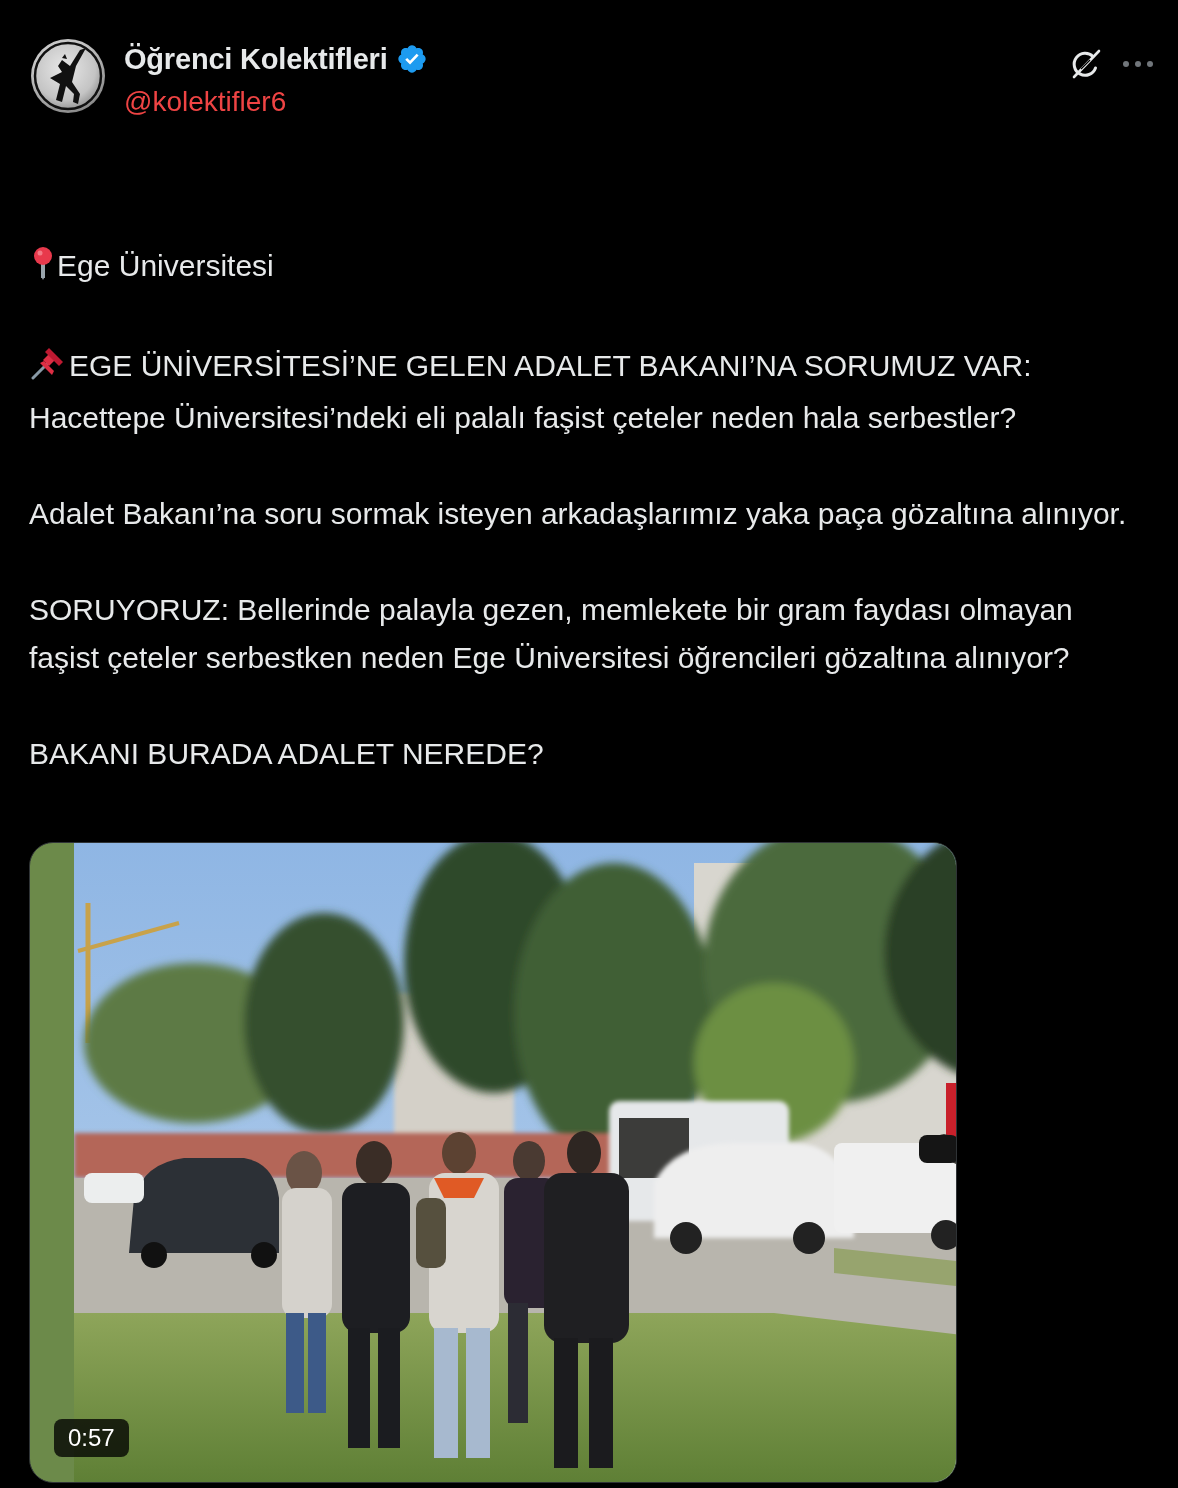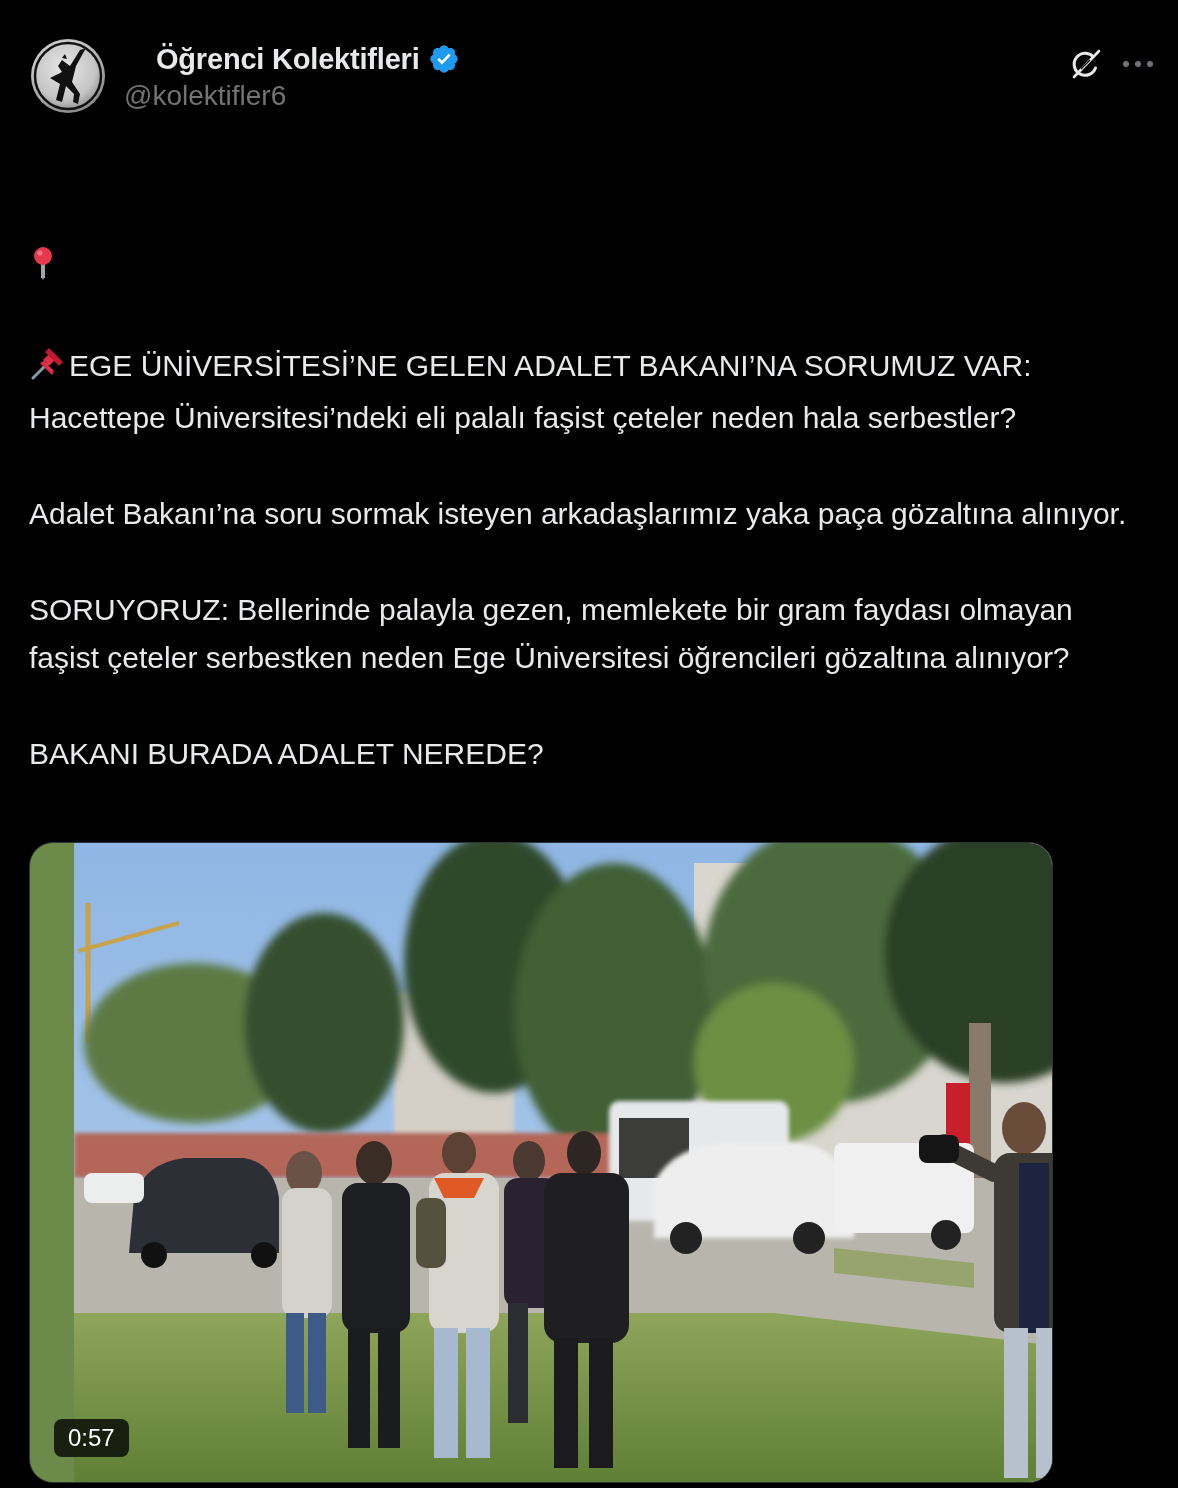--- a/index.html
+++ b/index.html
@@ -34,38 +34,37 @@
     .avatar svg { display: block; }
     .user-info {
       position: absolute;
       left: 96px;
       top: 4px;
     }
     .name-row {
       display: flex;
       align-items: center;
       height: 38px;
-      margin-left: 32px;
     }
     .display-name {
       font-weight: 700;
       font-size: 29px;
       color: #e7e9ea;
       letter-spacing: -0.2px;
     }
     .verified-badge {
       margin-left: 8px;
       width: 32px;
       height: 32px;
       display: inline-block;
     }
     .handle {
       font-size: 28px;
-      color: #737373;
-      margin-top: 2px;
+      color: #ef4444;
+      margin-top: 8px;
     }
     .grok-button {
       position: absolute;
       right: 52px;
       top: 8px;
       width: 40px;
       height: 40px;
       cursor: pointer;
       display: flex;
       align-items: center;
@@ -97,21 +96,21 @@
       white-space: pre-wrap;
     }
     .para { display: block; margin-bottom: 48px; }
     .para.last { margin-bottom: 8px; }
     .emoji { display: inline-block; vertical-align: -4px; }
 
     .video {
       position: absolute;
       left: 29px;
       top: 842px;
-      width: 1024px;
+      width: 928px;
       height: 641px;
       border-radius: 24px;
       border: 1px solid #2f3336;
       overflow: hidden;
       background: #6c8a4a;
       cursor: pointer;
       padding-left: 44px;
     }
     .video svg { display: block; }
     .duration-badge {
@@ -173,21 +172,21 @@
     <span class="dot"></span>
   </div>
 </div>
 
 <div class="tweet-text">
   <span class="para"><span class="emoji"><svg width="28" height="34" viewBox="0 0 28 34">
           <rect x="12" y="14" width="4" height="18" fill="#9aa5ad"></rect>
           <path d="M12 30 L14 34 L16 30 Z" fill="#9aa5ad"></path>
           <circle cx="14" cy="10" r="9" fill="#e8394c"></circle>
           <circle cx="11" cy="7" r="2.5" fill="#f37a86"></circle>
-        </svg></span></span><span class="para"><span class="emoji"><svg width="40" height="36" viewBox="0 0 40 36">
+        </svg></span><span>Ege Üniversitesi</span></span><span class="para"><span class="emoji"><svg width="40" height="36" viewBox="0 0 40 36">
           <line x1="4" y1="34" x2="18" y2="20" stroke="#8899a6" stroke-width="3" stroke-linecap="round"></line>
           <path d="M14 16 L22 8 L28 14 L20 22 Z" fill="#dd2e44"></path>
           <path d="M20 4 L34 18 L30 22 L16 8 Z" fill="#be1931"></path>
           <path d="M11 19 L23 31 L25 27 L15 17 Z" fill="#dd2e44"></path>
         </svg></span><span>EGE ÜNİVERSİTESİ’NE GELEN ADALET BAKANI’NA SORUMUZ VAR: Hacettepe Üniversitesi’ndeki eli palalı faşist çeteler neden hala serbestler?</span></span><span class="para">Adalet Bakanı’na soru sormak isteyen arkadaşlarımız yaka paça gözaltına alınıyor.</span><span class="para">SORUYORUZ: Bellerinde palayla gezen, memlekete bir gram faydası olmayan faşist çeteler serbestken neden Ege Üniversitesi öğrencileri gözaltına alınıyor?</span><span class="para last">BAKANI BURADA ADALET NEREDE?</span>
 </div>
 
 <div class="video">
   <svg width="1130" height="641" viewBox="0 0 1130 641">
     <defs>

